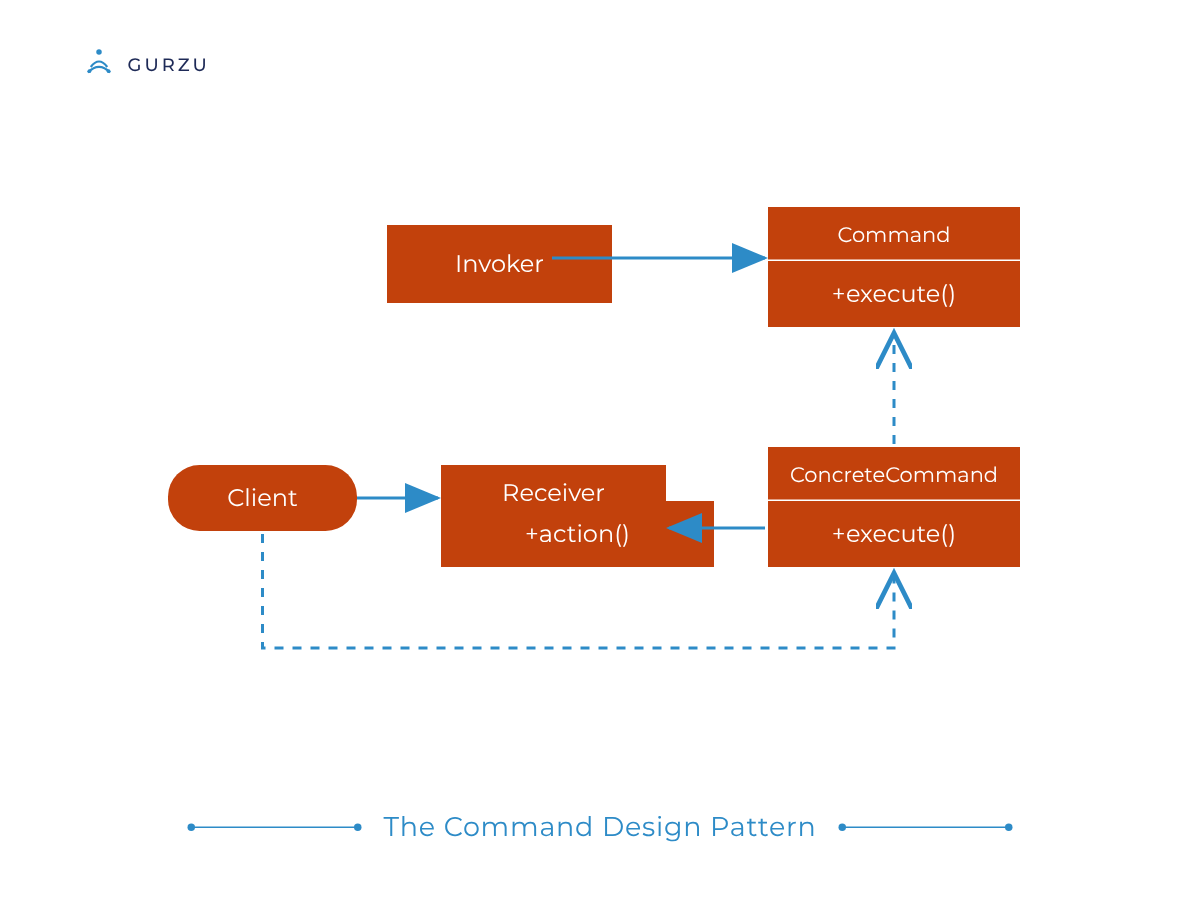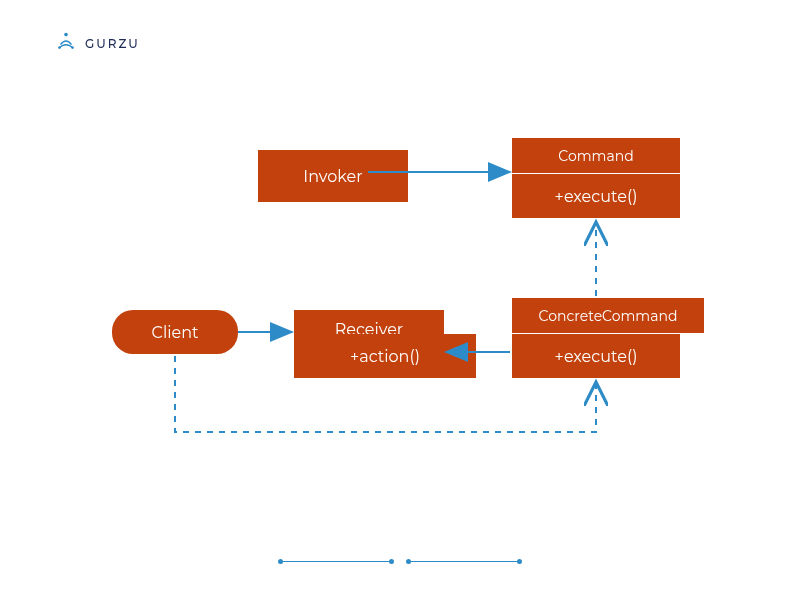--- a/index.html
+++ b/index.html
@@ -108,21 +108,21 @@
   <span>Client</span>
 </div>
 
 <div class="box box-top" style="left:294px; top:298px; width:150px; height:40px;margin-top:12px;">
   <span>Receiver</span>
 </div>
 <div class="box method" style="left:294px; top:334px; width:182px; height:44px;">
   <span>+action()</span>
 </div>
 
-<div class="box box-top" style="left:512px; top:298px; width:192px; height:36px; font-size:14px;">
+<div class="box box-top" style="left:512px; top:298px; width:168px; height:36px; font-size:14px;">
   <span>ConcreteCommand</span>
 </div>
 <div class="box method" style="left:512px; top:334px; width:168px; height:44px;">
   <span>+execute()</span>
 </div>
 
 <svg class="connectors" width="800" height="600">
   <defs>
     <marker id="arrow-solid" markerWidth="12" markerHeight="10" refX="11" refY="5" orient="auto">
       <path d="M0,0 L12,5 L0,10 Z" fill="#2d8bc7"></path>
@@ -138,14 +138,15 @@
 
   <line x1="238" y1="332" x2="292" y2="332" stroke="#2d8bc7" stroke-width="2" marker-end="url(#arrow-solid)"></line>
 
   <line x1="510" y1="352" x2="446" y2="352" stroke="#2d8bc7" stroke-width="2" marker-end="url(#arrow-solid)"></line>
 
   <path d="M175 356 L175 432 L596 432 L596 382" fill="none" stroke="#2d8bc7" stroke-width="2" stroke-dasharray="6 6" marker-end="url(#arrow-open)"></path>
 </svg>
 
 <div class="caption-wrap">
   <div class="caption-rule"></div>
+  <div class="caption">The Command Design Pattern</div>
   <div class="caption-rule"></div>
 </div>
 
 </body></html>

